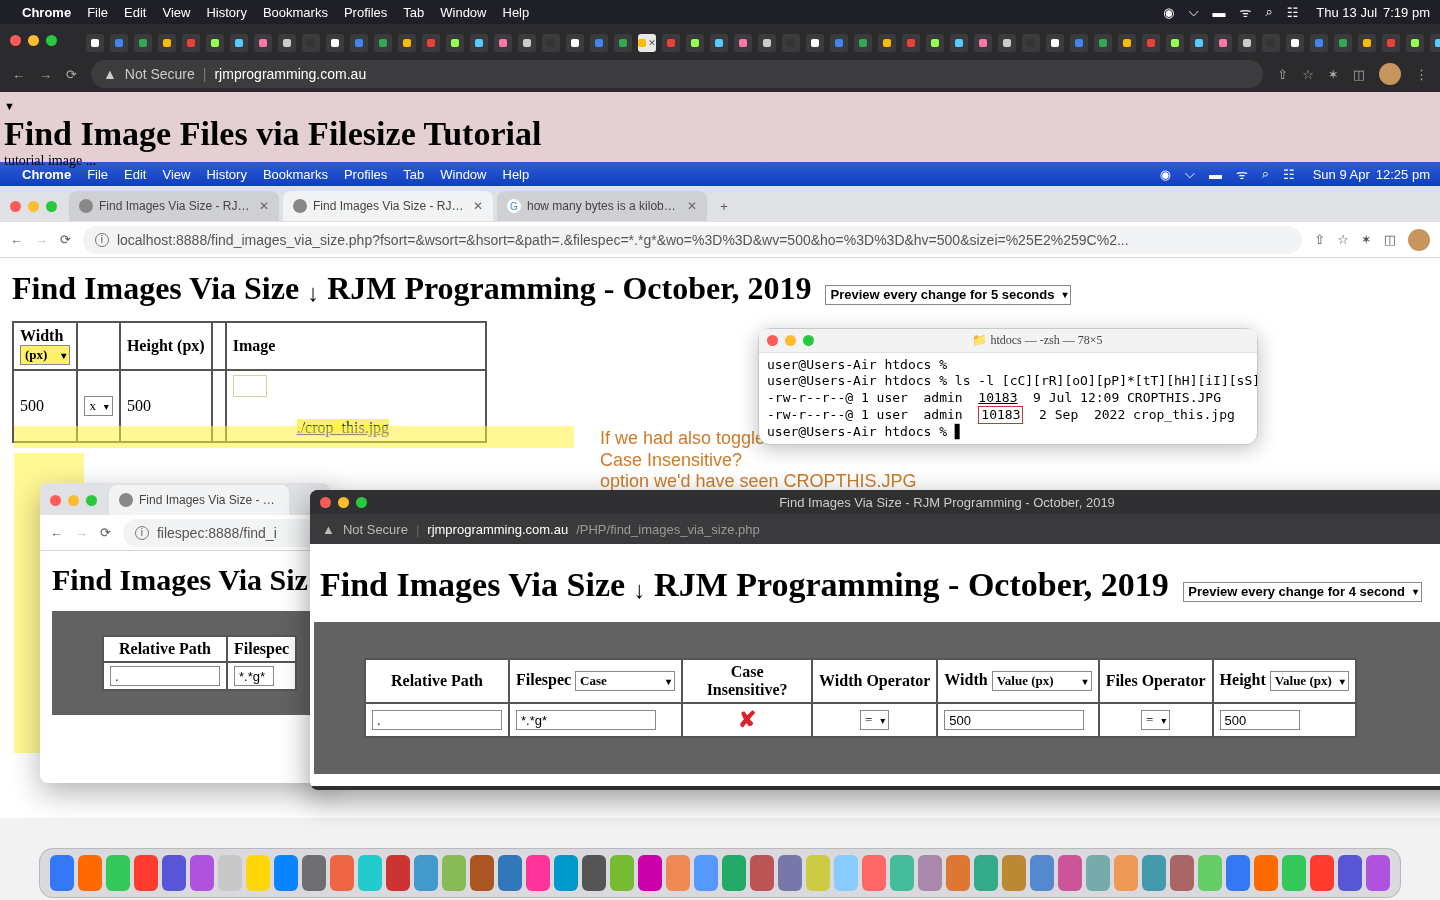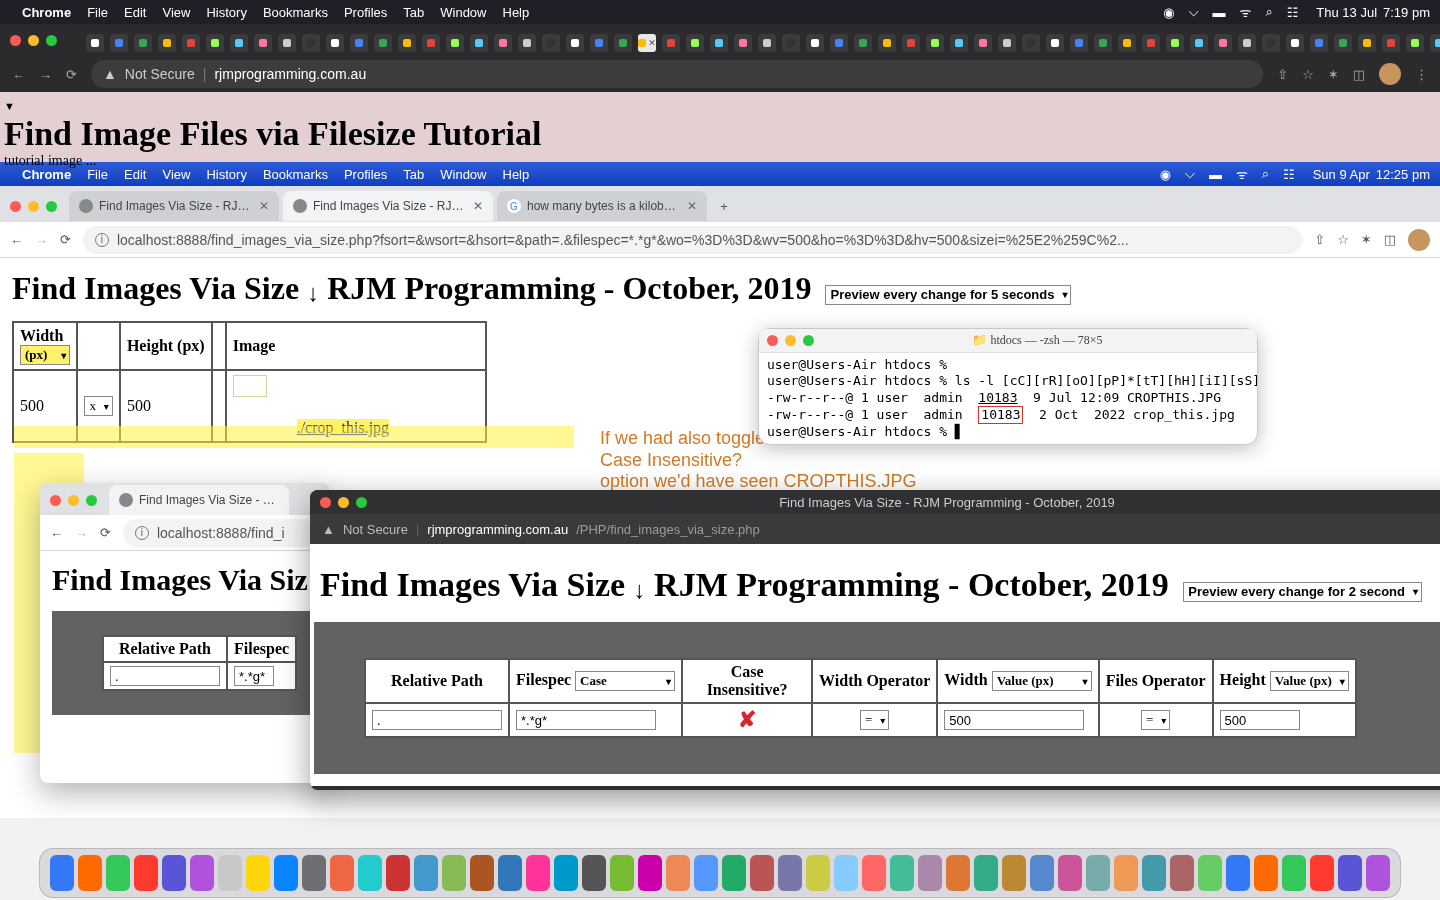--- a/index.html
+++ b/index.html
@@ -311,21 +311,21 @@
         <div class="traffic">
           <div class="dot r"></div>
           <div class="dot y"></div>
           <div class="dot g"></div>
         </div>
         <span class="tt">📁 <span>htdocs — -zsh — 78×5</span></span>
       </div>
       <pre><span>user@Users-Air htdocs %</span>
 <span>user@Users-Air htdocs % ls -l [cC][rR][oO][pP]*[tT][hH][iI][sS].[jJ][pP][gG]</span>
 <span>-rw-r--r--@ 1 user  admin  </span><u>10183</u><span>  9 Jul 12:09 CROPTHIS.JPG</span>
-<span>-rw-r--r--@ 1 user  admin  </span><span class="termbox">10183</span><span>  2 Oct  2022 crop_this.jpg</span>
+<span>-rw-r--r--@ 1 user  admin  </span><span class="termbox">10183</span><span>  2 Sep  2022 crop_this.jpg</span>
 <span>user@Users-Air htdocs % </span>▋</pre>
     </div>
 
     <div class="chrome-win3" style="left:40px;top:225px;width:290px;height:300px">
       <div class="chrome-tabs" style="height:32px;padding-top:4px">
         <div class="traffic">
           <div class="dot r"></div>
           <div class="dot y"></div>
           <div class="dot g"></div>
         </div>
@@ -333,21 +333,21 @@
           <span class="fav"></span>
           <span class="txt">Find Images Via Size - RJM</span>
         </div>
       </div>
       <div class="l-toolbar">
         <span class="l-icon">←</span>
         <span class="l-icon" style="color:#bbb">→</span>
         <span class="l-icon">⟳</span>
         <div class="l-omni">
           <span class="i">i</span>
-          <span>localhost:8888/find_i</span>
+          <span>filespec:8888/find_i</span>
         </div>
       </div>
       <div class="whitepage" style="height:260px">
         <h1 style="font-size:30px">Find Images Via Siz</h1>
         <div style="background:#626262;padding:24px 0">
           <table class="g2" style="margin-left:50px">
             <tbody>
                   <tr>
               <th style="text-align:center;width:120px">Relative Path</th>
               <th>Filespec</th>
@@ -376,21 +376,21 @@
         <span>Not Secure</span>
         <span style="color:#666">|</span>
         <span class="dom">rjmprogramming.com.au</span>
             <span style="color:#9a9a9c">/PHP/find_images_via_size.php</span>
       </div>
       <div class="safari-content">
         <h1 style="margin-left:6px">
           <span>Find Images Via Size</span>
           <span class="drop-arrow">↓</span>
           <span>RJM Programming - October, 2019</span>
-          <span class="selbox" style="font-family:Arial;font-size:13px;margin-left:6px">Preview every change for 2 second</span>
+          <span class="selbox" style="font-family:Arial;font-size:13px;margin-left:6px">Preview every change for 4 second</span>
         </h1>
         <div class="graystrip">
           <table class="g2" style="margin-left:50px">
             <tbody>
                   <tr>
               <th style="text-align:center;width:140px">Relative Path</th>
               <th>
                 <span>Filespec</span>
                 <span class="selbox" style="min-width:100px">Case</span>
               </th>

